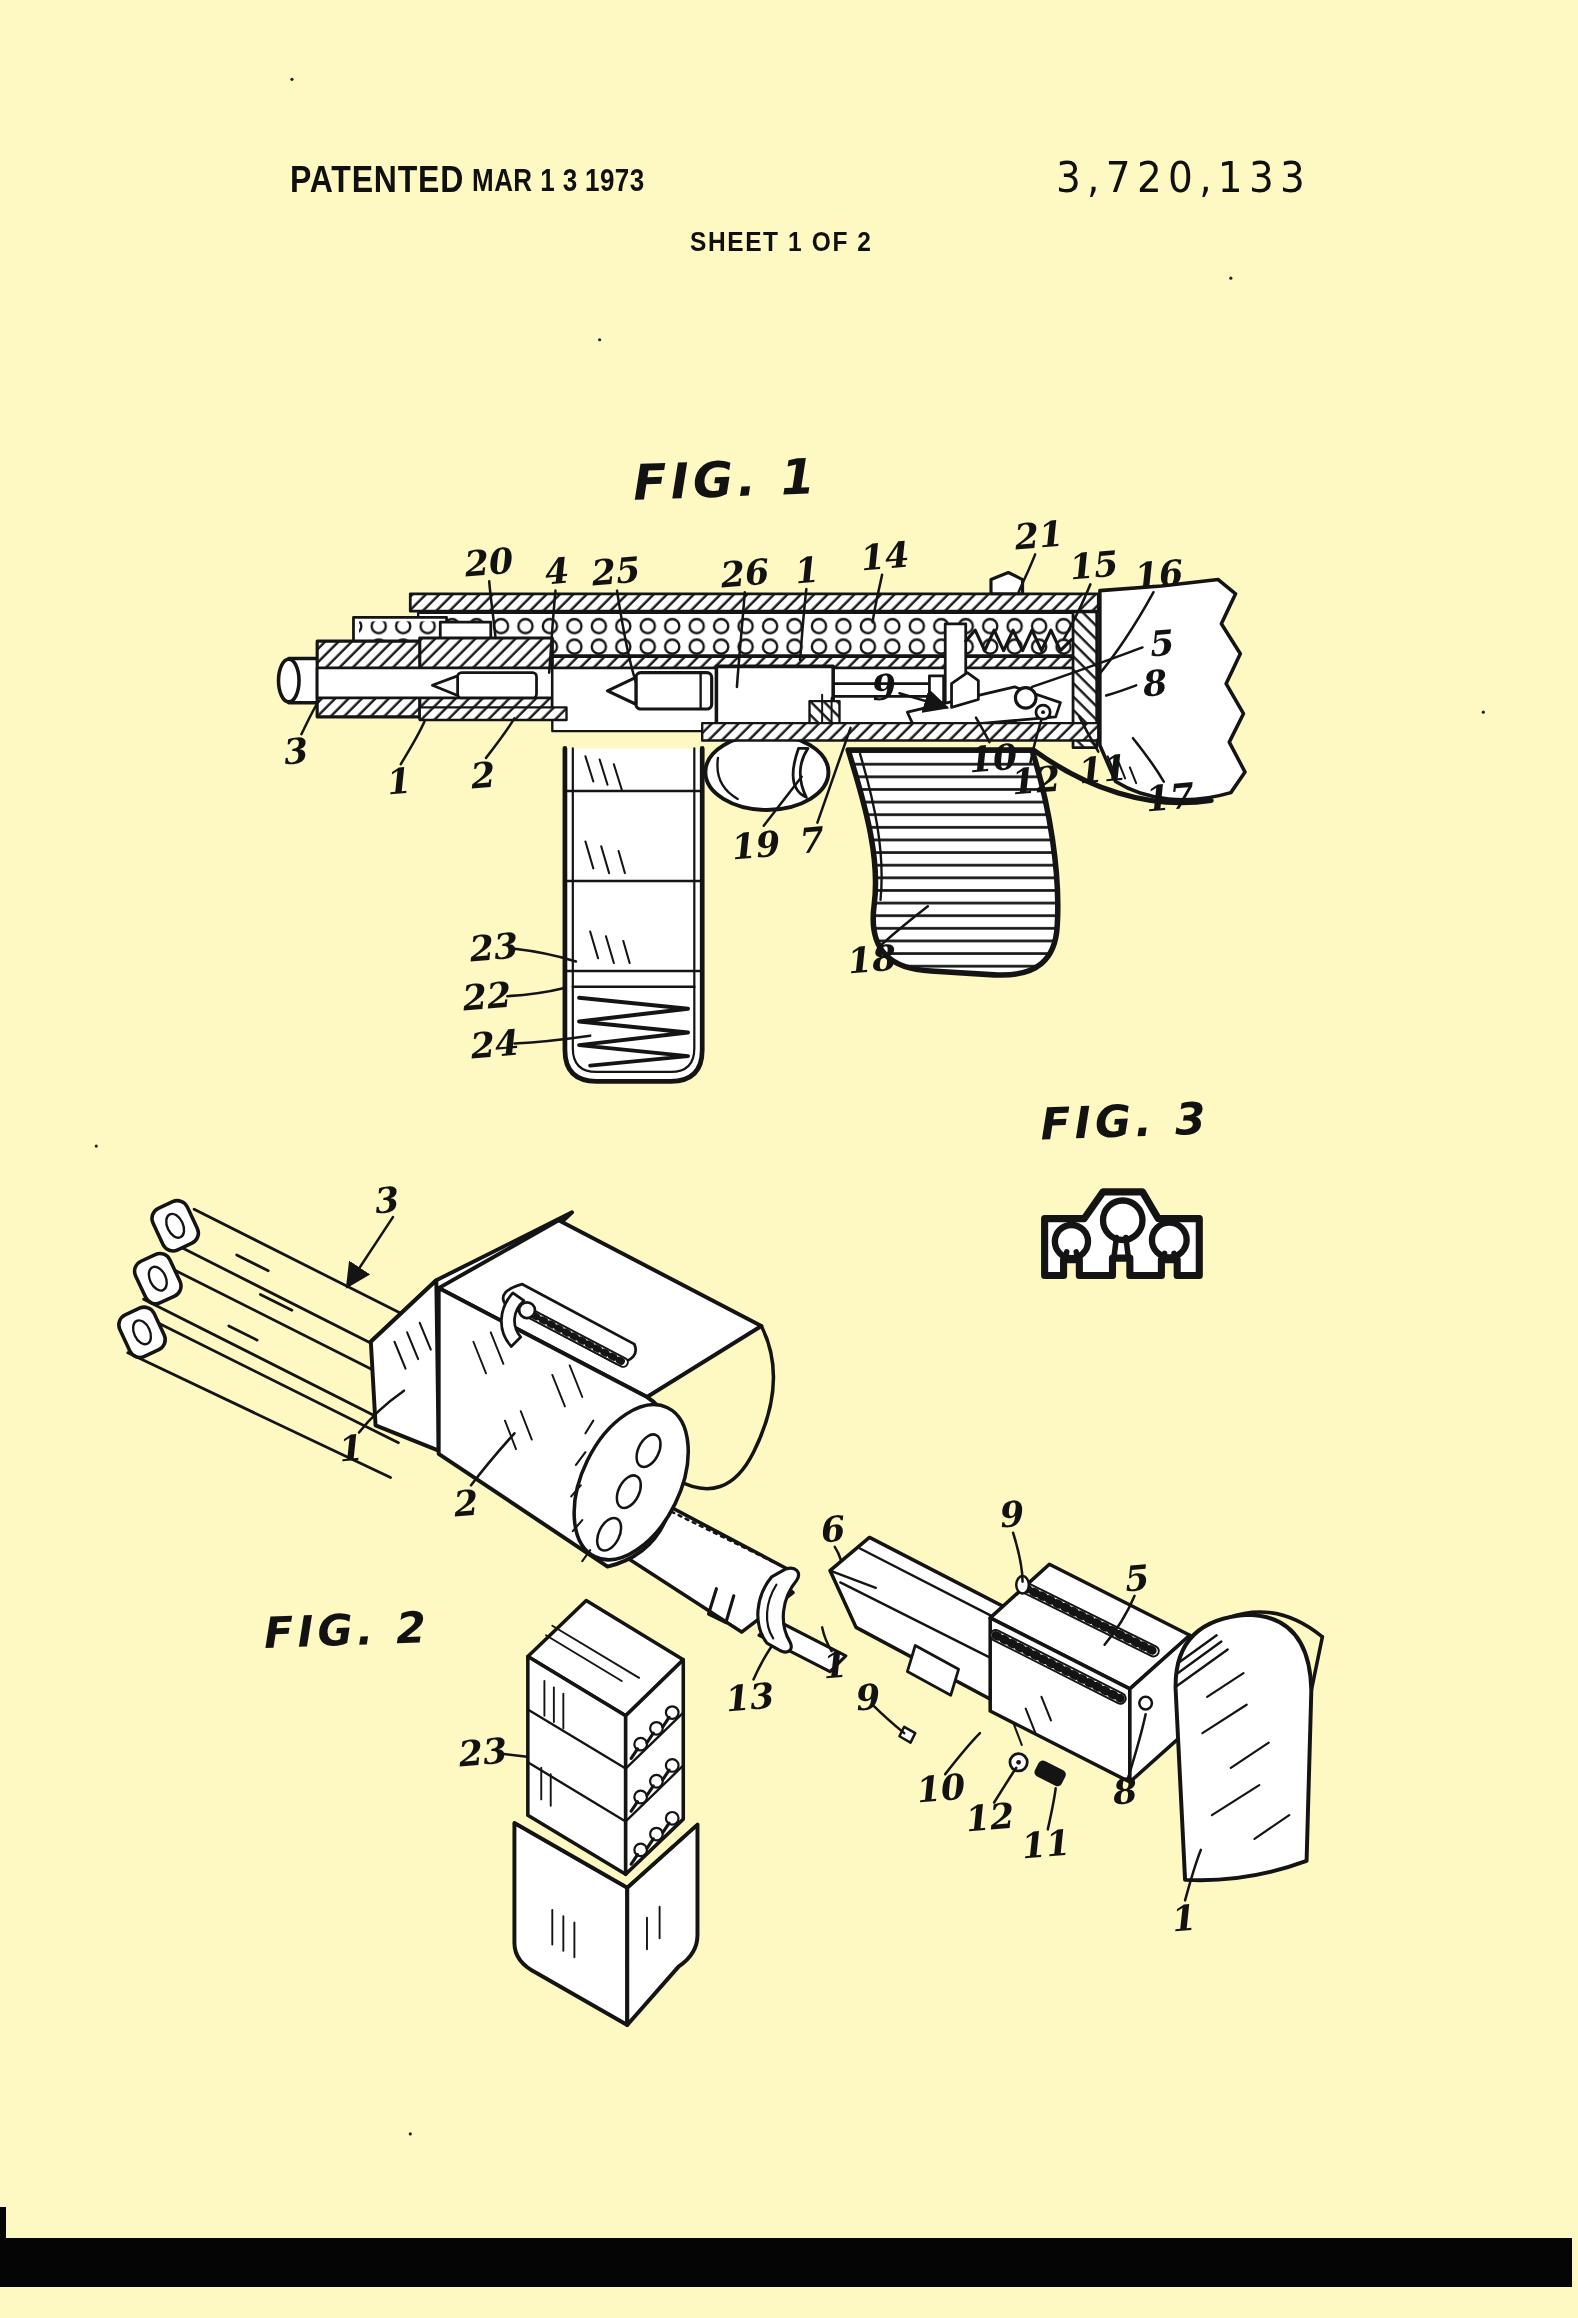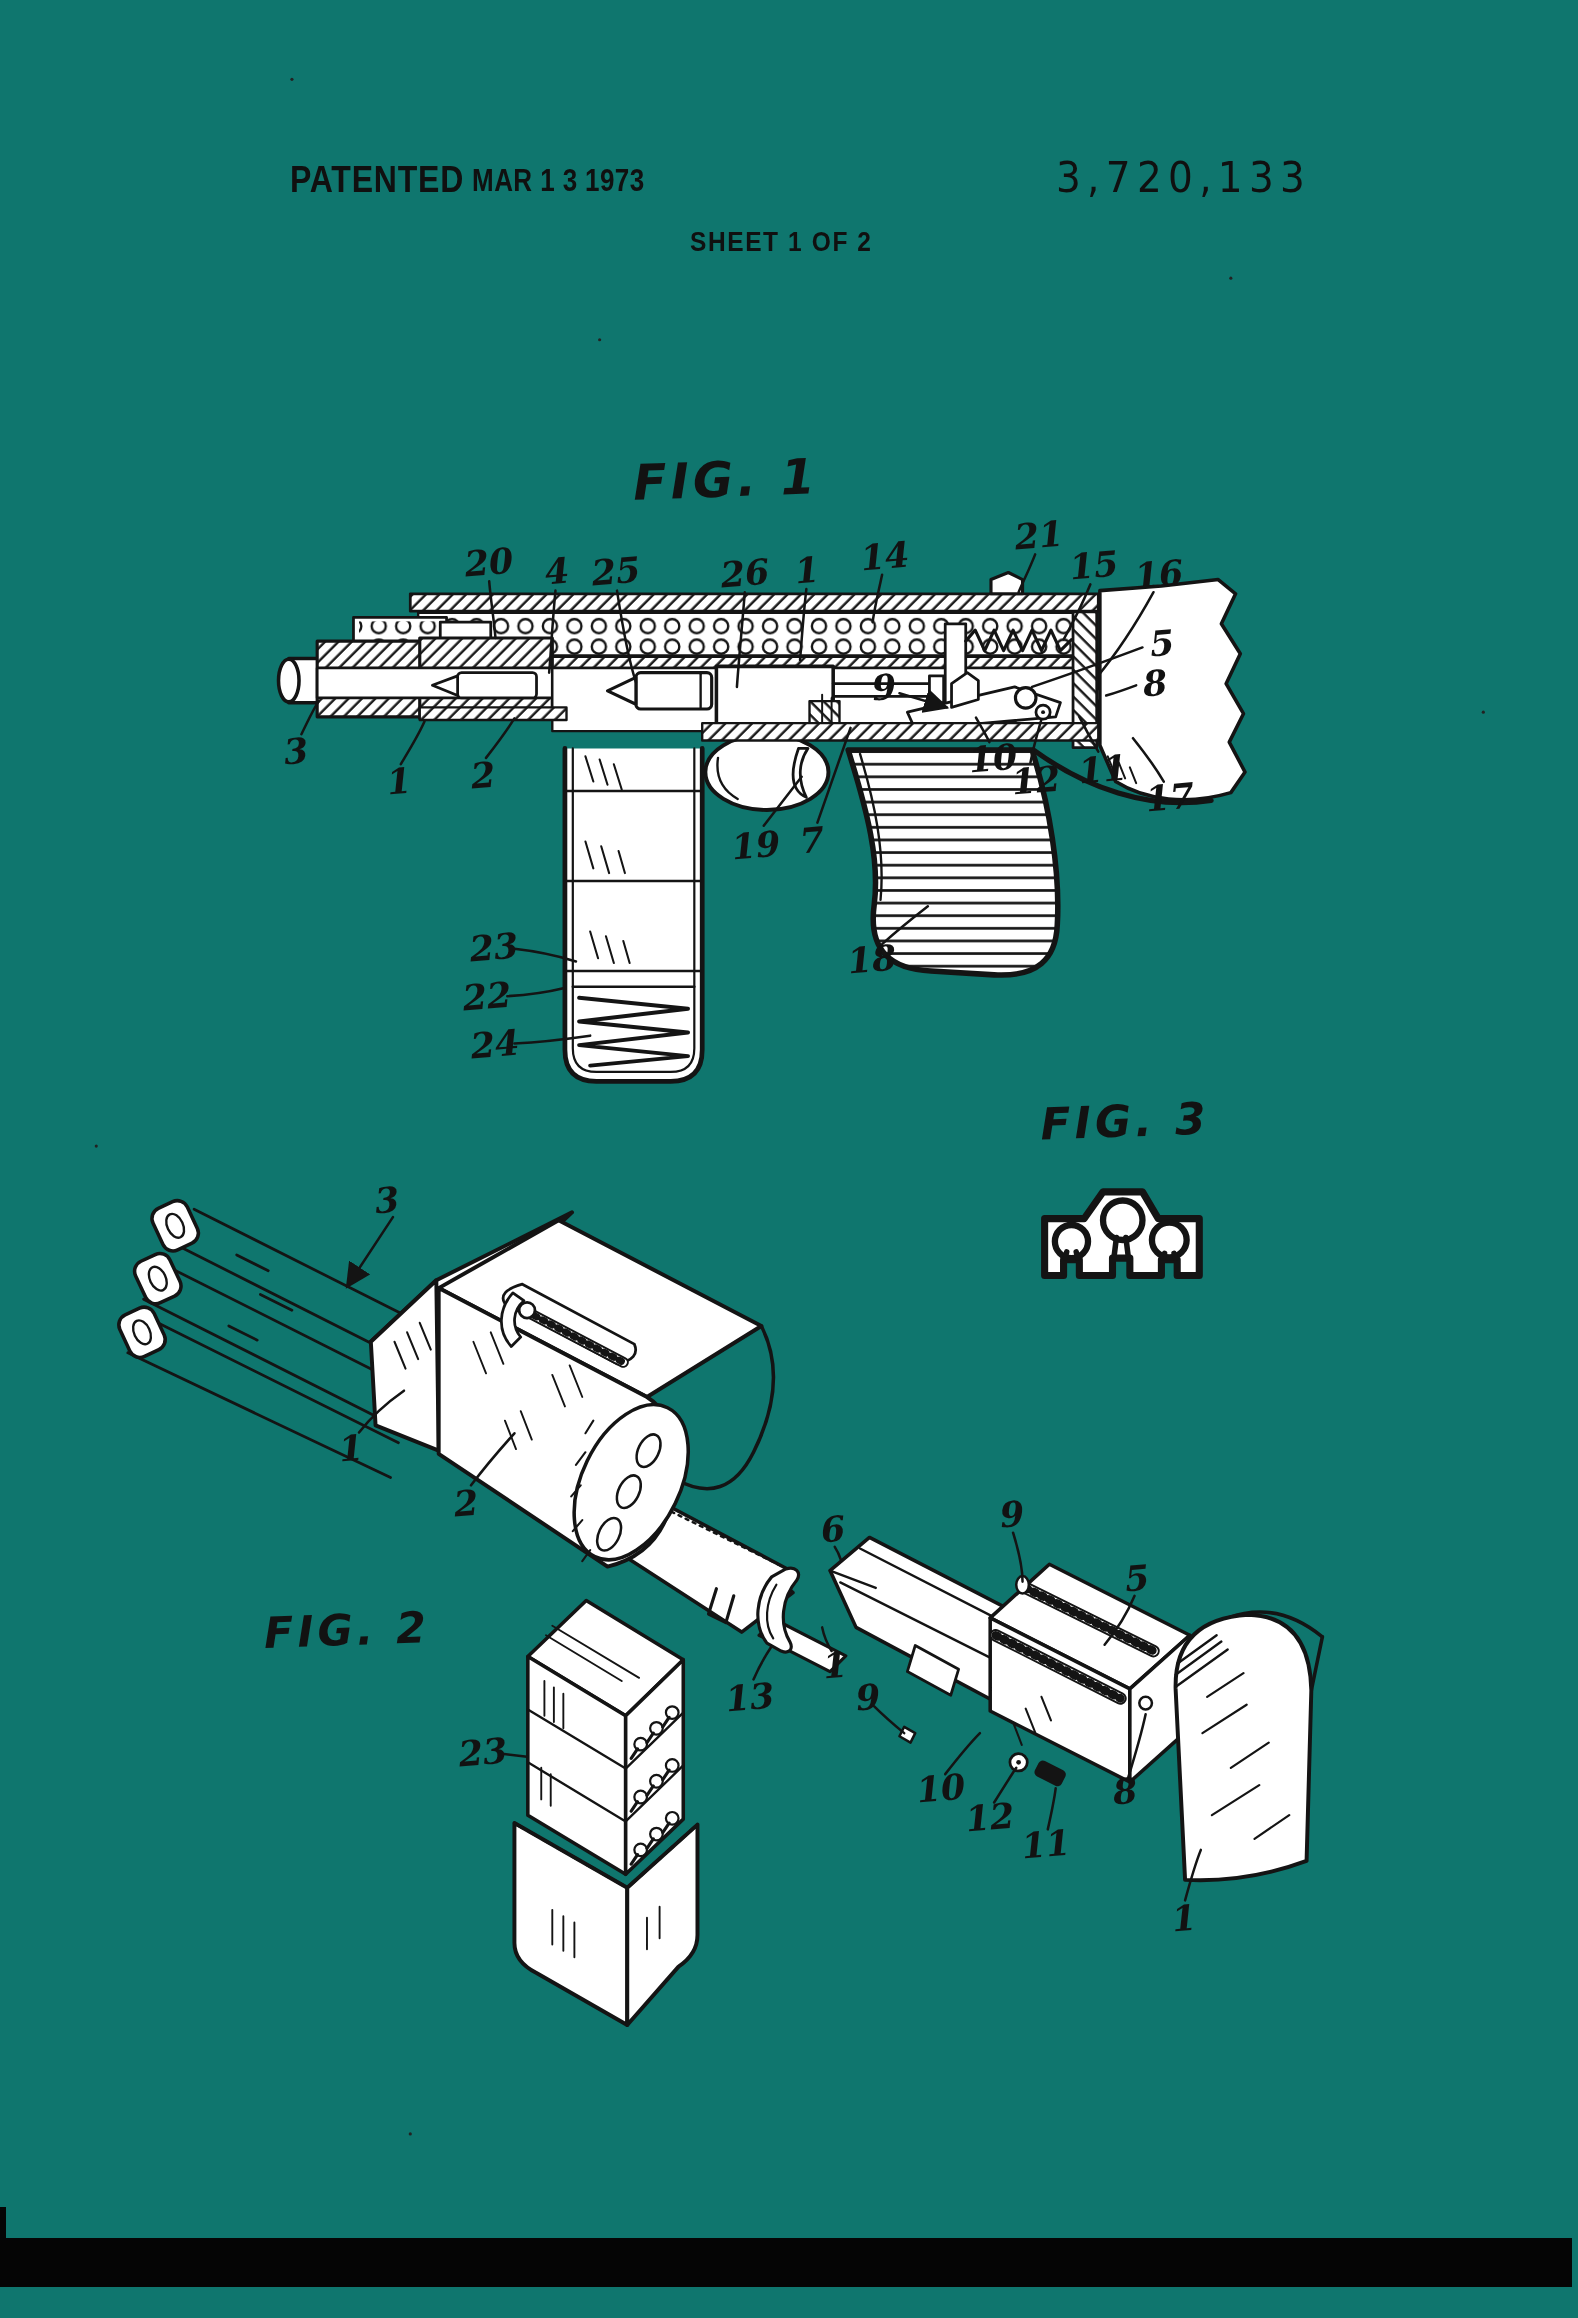--- a/index.html
+++ b/index.html
@@ -1,16 +1,16 @@
 <!DOCTYPE html>
 <html style="font-size:12.6px"><head>
 <meta charset="utf-8">
 <style>
   html,body{margin:0;padding:0;background:#e8e8e8}
-  #page{position:relative;width:1578px;height:2319px;background:#0f766e;overflow:hidden;
+  #page{position:relative;width:1578px;height:2319px;background:#fef9c3;overflow:hidden;
         font-family:"Liberation Sans",sans-serif}
   #art{position:absolute;left:0;top:0}
   .stamp{position:absolute;color:#101010;font-family:"Liberation Sans",sans-serif;
          font-weight:700;transform-origin:0 0;white-space:nowrap}
   #patented-line{left:290px;top:158px;font-size:32px;transform:scaleY(1.18);letter-spacing:0.8px;display:flex;align-items:flex-end}
   #patent-date{font-size:26px;letter-spacing:0.4px;margin-left:8px;padding-bottom:1.6px}
   #patent-number{left:1056px;top:152px;font-size:39px;font-weight:400;
                  font-family:"DejaVu Sans",sans-serif;letter-spacing:6.3px;transform:scaleY(1.1)}
   #sheet-label{left:690px;top:226px;font-size:24.5px;transform:scaleY(1.12);letter-spacing:1.6px}
   .fig-label{position:absolute;transform:translate(-50%,-50%) rotate(-2deg);font-style:italic;

